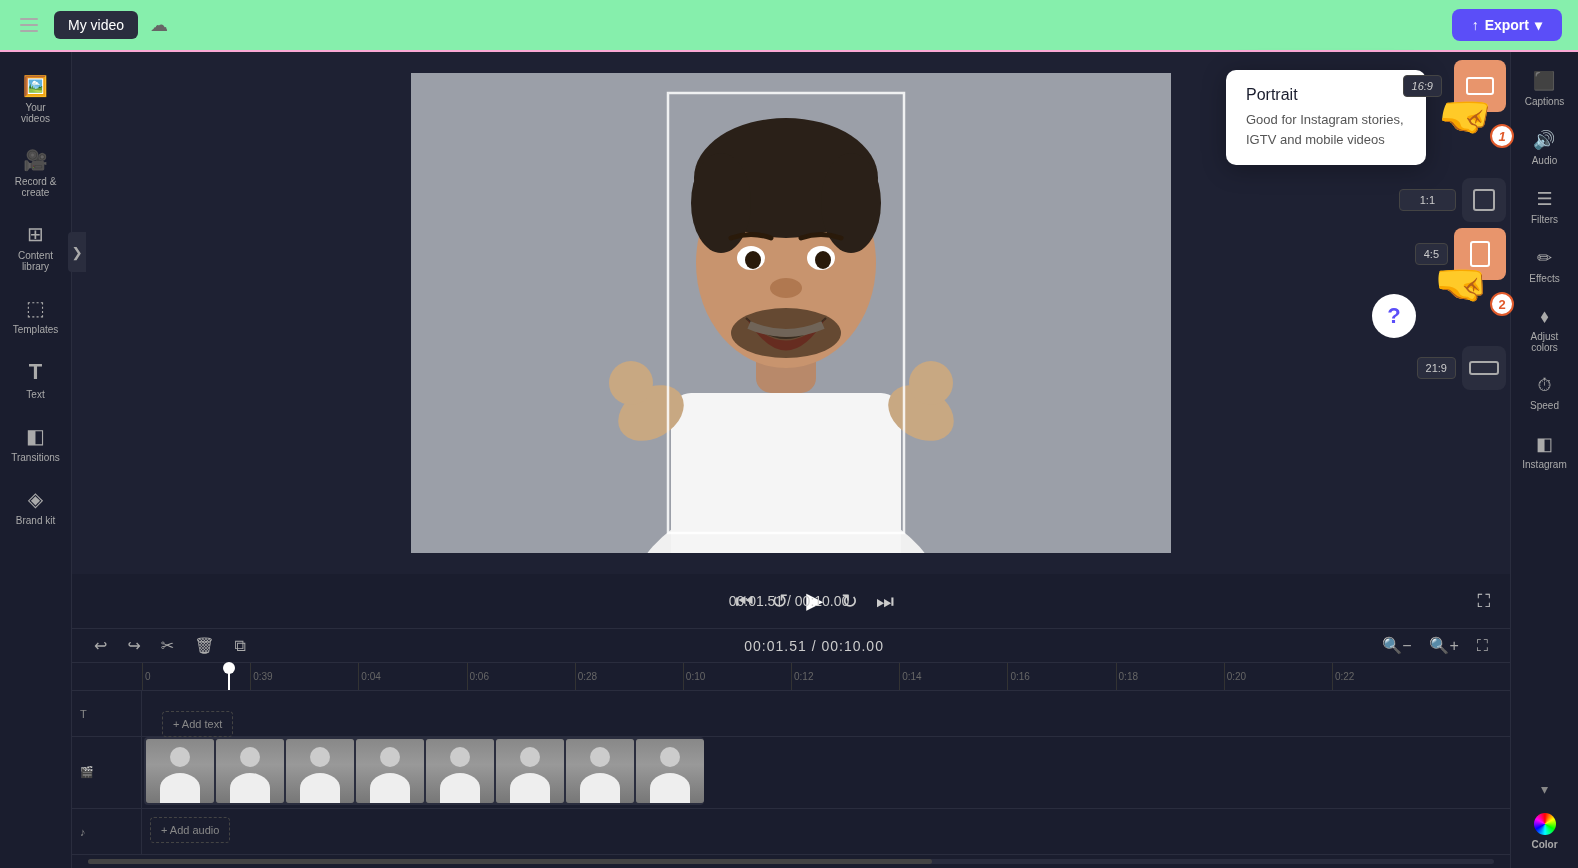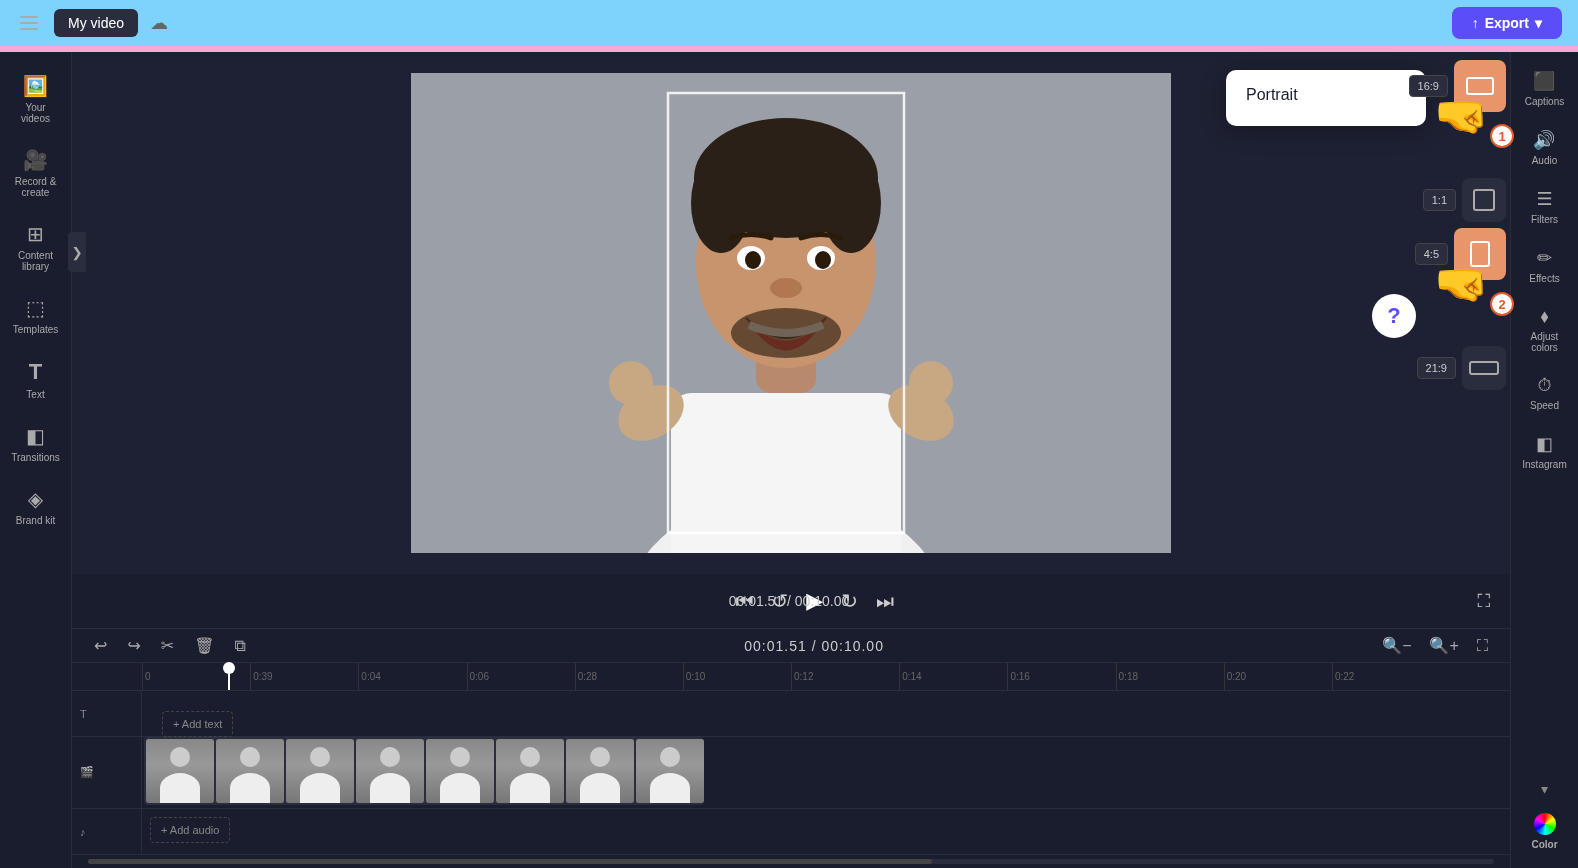--- a/index.html
+++ b/index.html
@@ -10,25 +10,25 @@
       width: 1578px;
       height: 868px;
       overflow: hidden;
       display: flex;
       flex-direction: column;
     }
 
     
     .topbar {
       height: 52px;
-      background: #7dd3fc;
+      background: #86efac;
       display: flex;
       align-items: center;
       padding: 0 16px;
-      border-bottom: 6px solid #f9a8d4;
+      border-bottom: 2px solid #f9a8d4;
       flex-shrink: 0;
     }
     .topbar-left { display: flex; align-items: center; gap: 12px; }
     .hamburger-btn { 
       background: none; border: none; cursor: pointer; color: #aaa;
       display: flex; flex-direction: column; gap: 4px; padding: 4px;
     }
     .hamburger-btn span { display: block; width: 18px; height: 2px; background: #aaa; border-radius: 1px; }
     .project-name-btn {
       background: #2a2d3e; border: none; color: #fff; 
@@ -583,39 +583,40 @@
       <span>Color</span>
     </div>
   </div>
 
 </div>
 
 <div style="position:fixed; top:60px; right:72px; z-index:200; pointer-events:none;">
 
   <div style="position:absolute; right:80px; top:10px; background:#fff; color:#1a1d2e; border-radius:10px; padding:16px 20px; width:200px; box-shadow: 0 4px 24px rgba(0,0,0,0.3);">
     <div style="font-size:16px; font-weight:400; margin-bottom:6px;">Portrait</div>
+    <div style="font-size:13px; color:#555; line-height:1.5;">Good for Instagram stories, IGTV and mobile videos</div>
   </div>
 
   <div style="display:flex; flex-direction:column; align-items:flex-end; gap:6px; position:absolute; right:0; top:0;">
 
-    <div style="display:flex; align-items:center; gap:6px; position:relative;">
+    <div style="display:flex; align-items:center; gap:12px; position:relative;font-style:italic;">
       <div style="background:#2a2d3e; border:1px solid #444; border-radius:4px; color:#ccc; font-size:11px; padding:4px 8px;">16:9</div>
       <div class="hand-wrapper" style="position:relative;">
         <div style="background:#e8956c; width:52px; height:52px; border-radius:8px; display:flex; align-items:center; justify-content:center; color:#fff; font-size:11px; font-weight:700; position:relative;">
           <svg width="28" height="18" viewBox="0 0 28 18">
             <rect x="1" y="1" width="26" height="16" rx="2" stroke="#fff" stroke-width="2" fill="none"></rect>
           </svg>
         </div>
         <div style="position:absolute; font-size:44px; bottom:-30px; left:-20px; pointer-events:none;">🤜</div>
         <div style="position:absolute; bottom:-36px; right:-8px; width:24px; height:24px; background:#fff; border-radius:50%; display:flex; align-items:center; justify-content:center; font-size:13px; font-weight:700; color:#e05a2b; border:2px solid #e05a2b;">1</div>
       </div>
     </div>
 
     <div style="display:flex; align-items:center; gap:6px; margin-top:60px;">
-      <div style="background:#2a2d3e; border:1px solid #444; border-radius:4px; color:#ccc; font-size:11px; padding:4px 8px;">1:1</div>
+      <div style="background:#2a2d3e; border:1px solid #444; border-radius:4px; color:#ccc; font-size:11px; padding:4px 20px;">1:1</div>
       <div style="background:#2a2d3e; width:44px; height:44px; border-radius:8px; display:flex; align-items:center; justify-content:center;">
         <svg width="22" height="22" viewBox="0 0 22 22">
           <rect x="1" y="1" width="20" height="20" rx="2" stroke="#aaa" stroke-width="2" fill="none"></rect>
         </svg>
       </div>
     </div>
 
     <div style="display:flex; align-items:center; gap:6px; position:relative;">
       <div style="background:#2a2d3e; border:1px solid #444; border-radius:4px; color:#ccc; font-size:11px; padding:4px 8px;">4:5</div>
       <div class="hand-wrapper" style="position:relative;">

